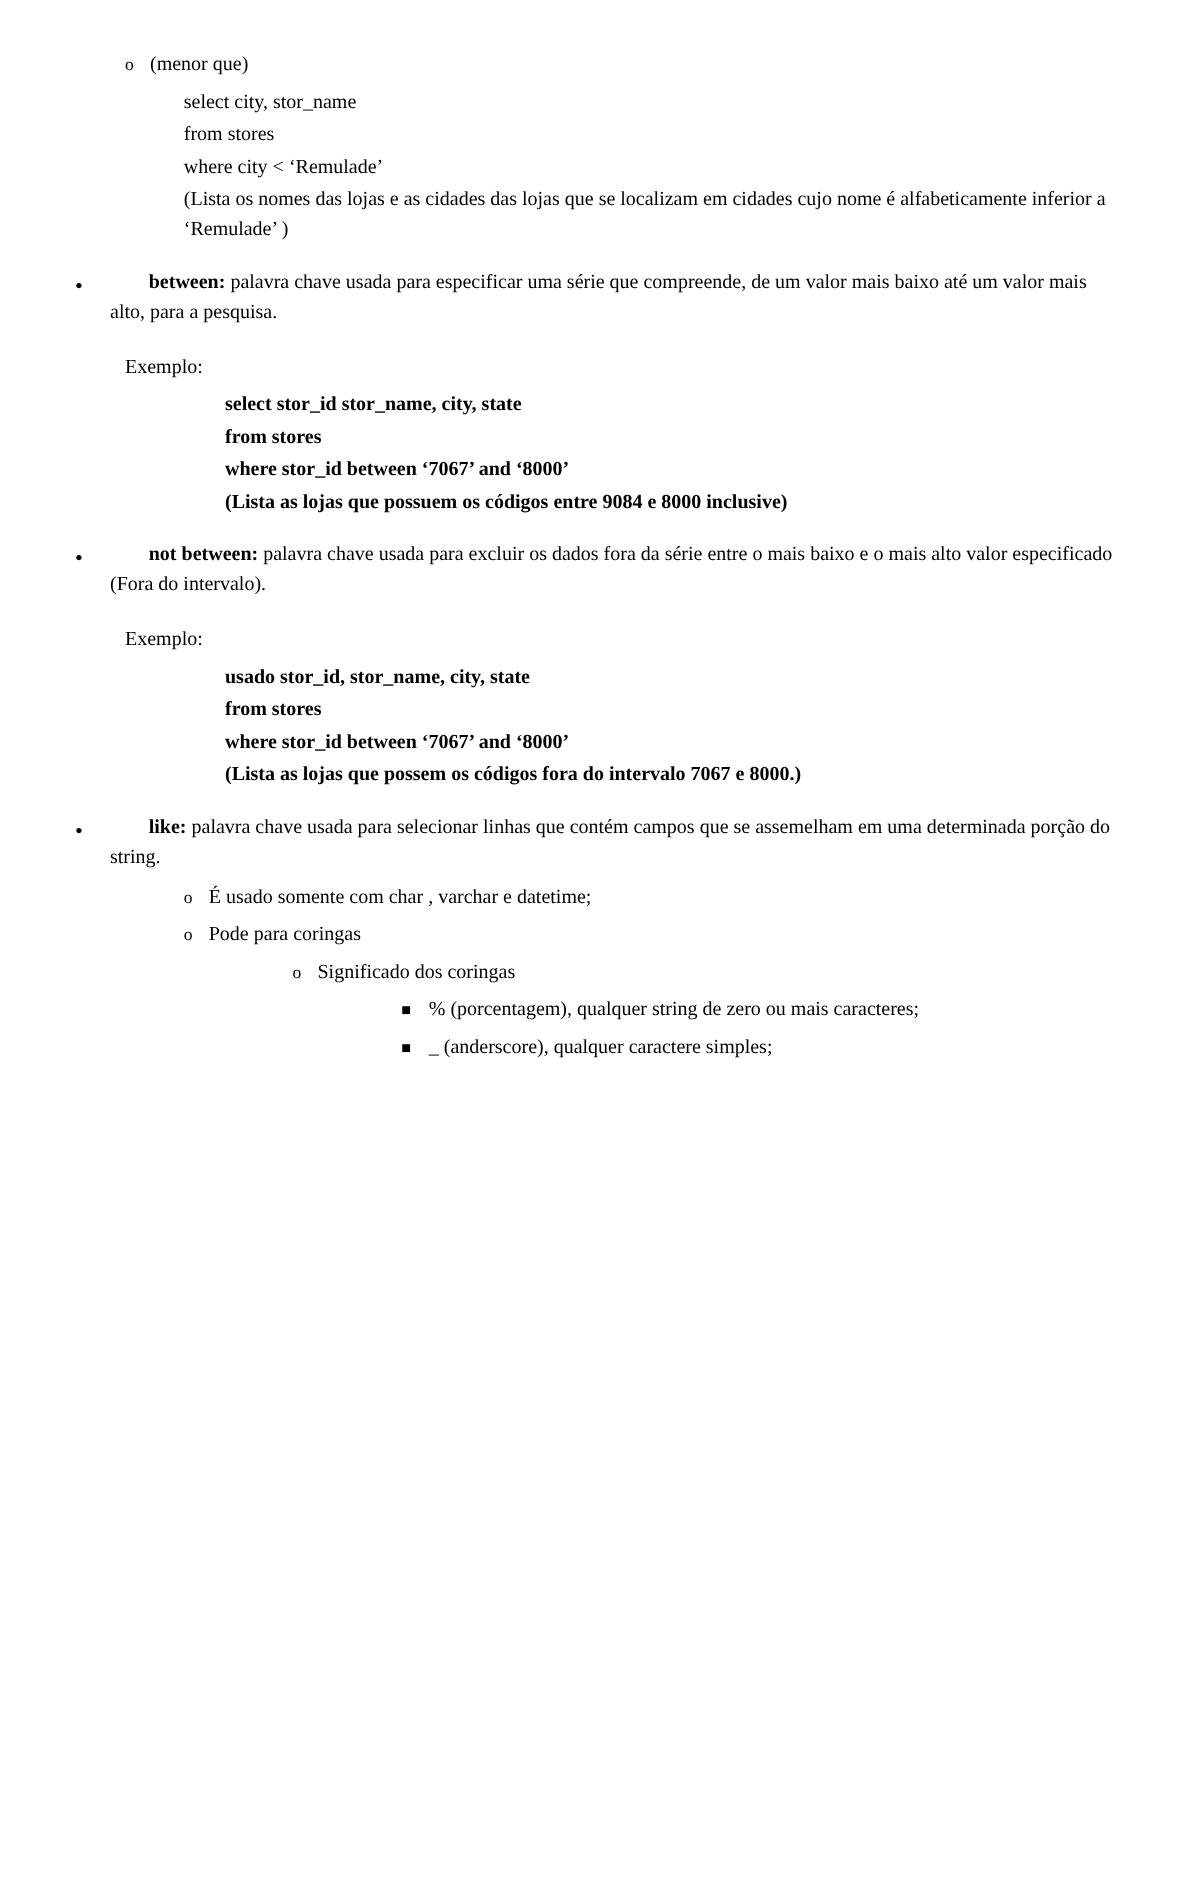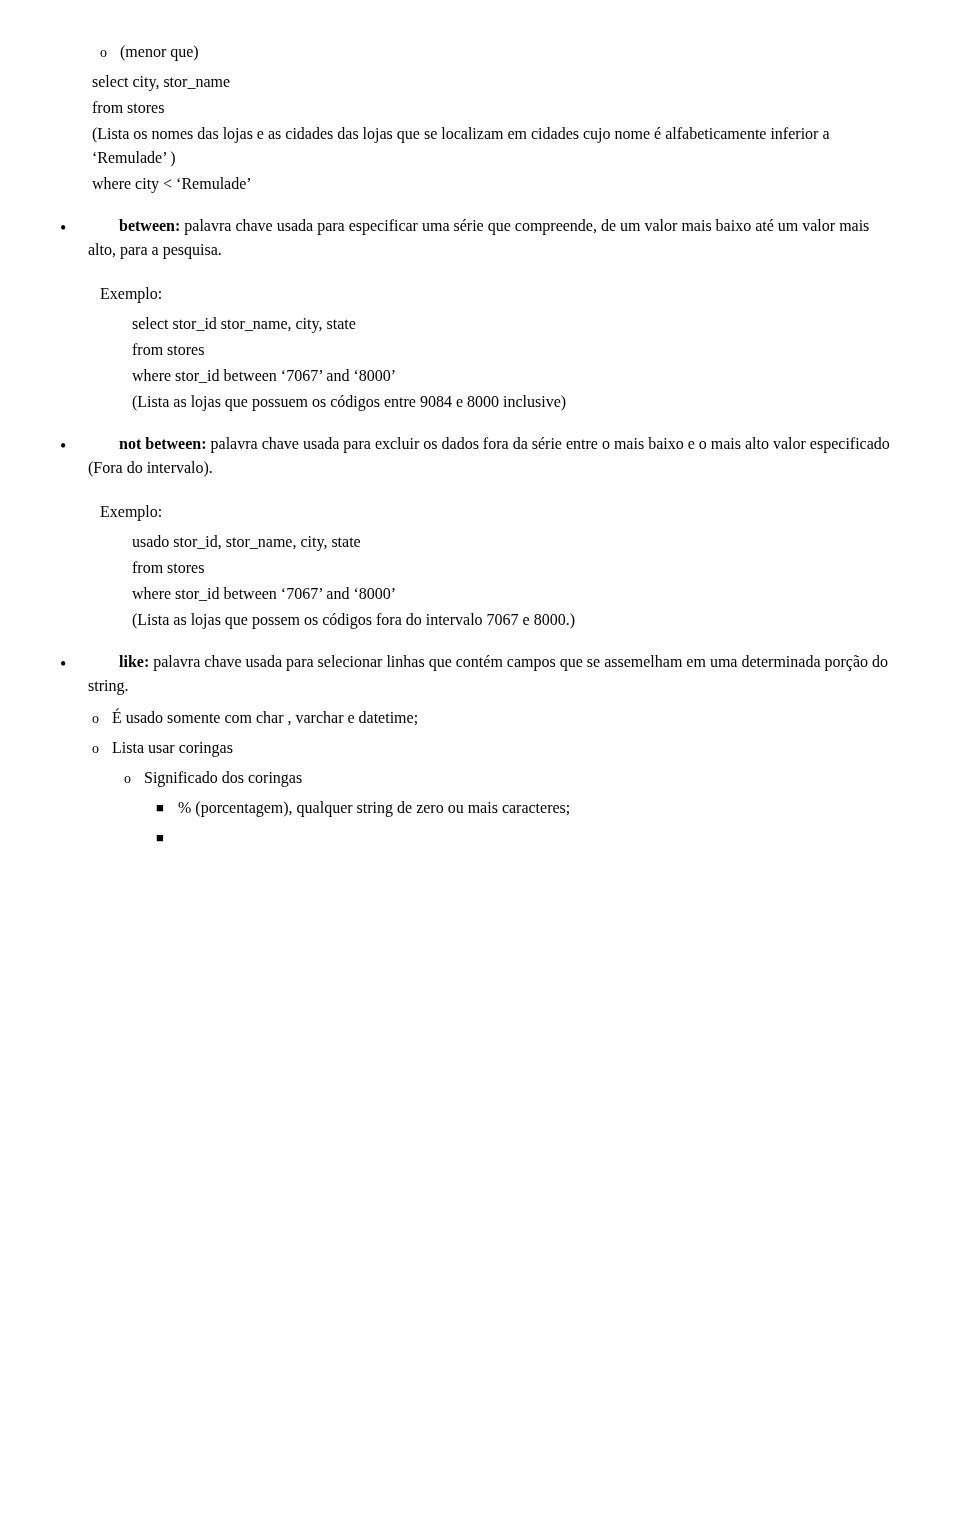--- a/index.html
+++ b/index.html
@@ -21,21 +21,21 @@
 
     .content-block {
       width: 100%;
     }
 
     .indent-1 {
       margin-left: 40px;
     }
 
     .indent-2 {
-      margin-left: 32px;
+      margin-left: 87px;
     }
 
     .bullet-item {
       display: flex;
       align-items: flex-start;
       margin-bottom: 6px;
     }
 
     .bullet-circle {
       min-width: 20px;
@@ -73,39 +73,40 @@
     .section-block {
       margin-bottom: 18px;
     }
 
     .example-label {
       font-size: 16px;
       margin-bottom: 8px;
     }
 
     .example-block {
-      margin-left: 72px;
+      margin-left: 120px;
       margin-bottom: 18px;
+      font-weight: bold;
     }
   </style>
 </head>
 <body>
 
 <div class="content-block">
 
   <div class="section-block">
     <div class="bullet-item indent-1">
       <span class="bullet-circle">o</span>
       <span>(menor que)</span>
     </div>
     <div class="indent-2">
       <span class="code-line">select city, stor_name</span>
       <span class="code-line">from stores</span>
+      <span class="code-line">where city &lt; ‘Remulade’</span>
       <span class="code-line">(Lista os nomes das lojas e as cidades das lojas que se localizam em cidades cujo nome é alfabeticamente inferior a ‘Remulade’ )</span>
-      <span class="code-line">where city &lt; ‘Remulade’</span>
     </div>
   </div>
 
   <div class="section-block" style="margin-bottom: 20px;">
     <div class="bullet-item">
       <span class="bullet-disc" style="min-width:28px; font-size:18px; margin-top:1px;">•</span>
       <span>
         <span class="keyword-bold">between:</span>
         <span> palavra chave usada para especificar uma série que compreende, de um valor mais baixo até um valor mais alto, para a pesquisa.</span>
       </span>
@@ -156,34 +157,35 @@
 
   <div class="section-block indent-2">
 
     <div class="bullet-item" style="margin-bottom: 6px;">
       <span class="bullet-circle">o</span>
       <span>É usado somente com char , varchar e datetime;</span>
     </div>
 
     <div class="bullet-item" style="margin-bottom: 6px;">
       <span class="bullet-circle">o</span>
-      <span>Lista usar coringas</span>
+      <span>Pode para coringas</span>
     </div>
 
     <div class="indent-2">
       <div class="bullet-item" style="margin-bottom: 6px;">
         <span class="bullet-circle">o</span>
         <span>Significado dos coringas</span>
       </div>
 
       <div class="indent-2">
         <div class="bullet-item" style="margin-bottom: 6px;">
           <span class="bullet-square" style="min-width: 22px; font-size: 13px; margin-top: 2px;">■</span>
           <span>% (porcentagem), qualquer string de zero ou mais caracteres;</span>
         </div>
         <div class="bullet-item" style="margin-bottom: 6px;">
           <span class="bullet-square" style="min-width: 22px; font-size: 13px; margin-top: 2px;">■</span>
+          <span>_ (anderscore), qualquer caractere simples;</span>
         </div>
       </div>
     </div>
   </div>
 
 </div>
 
 </body></html>

